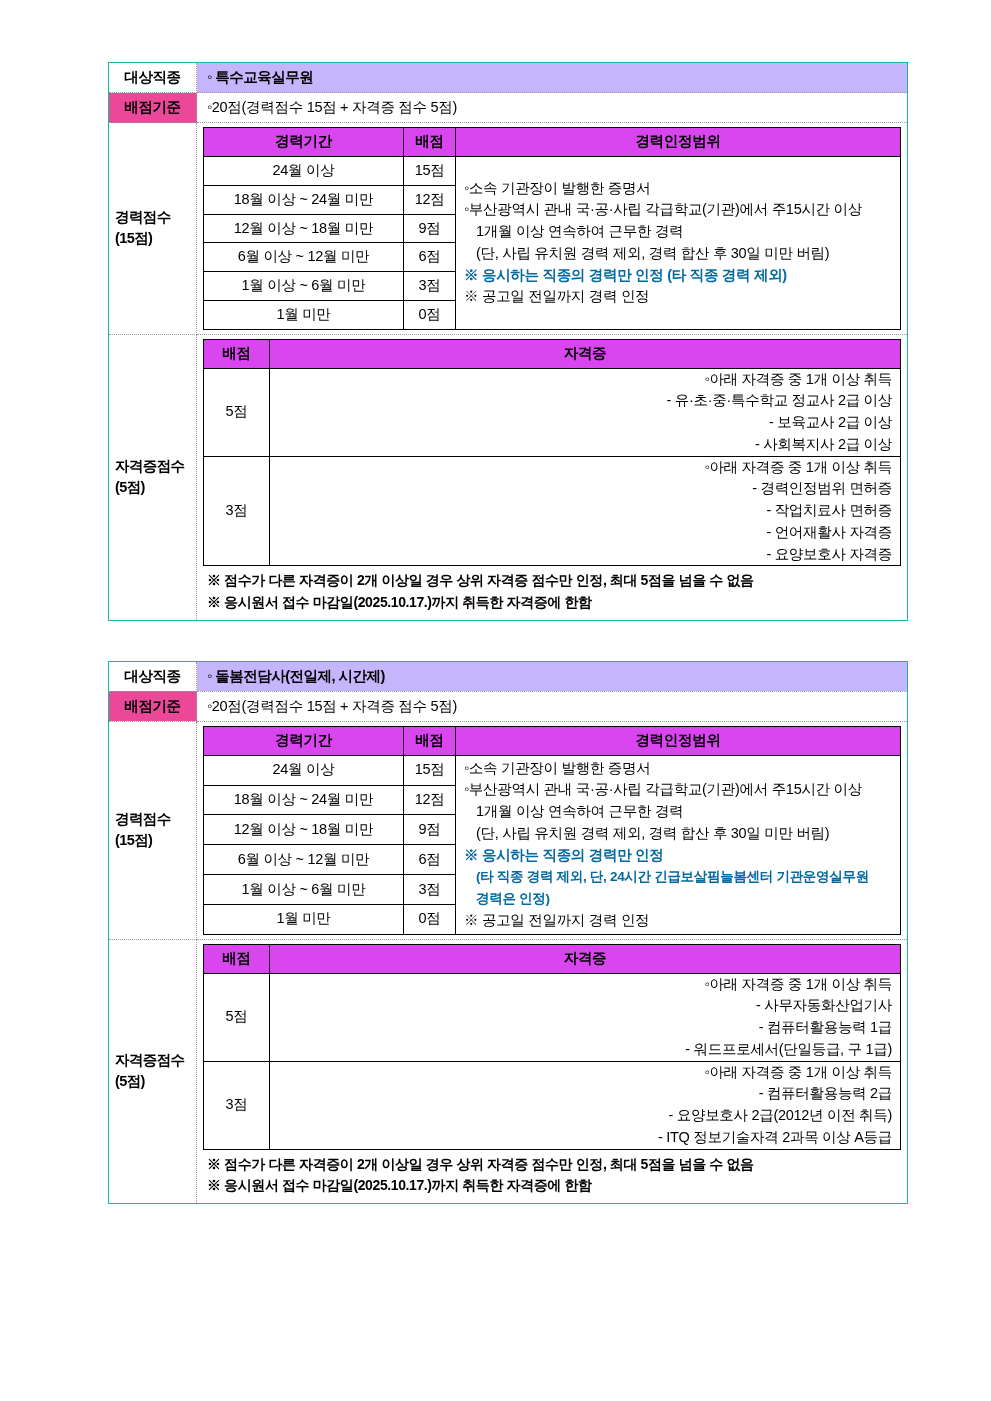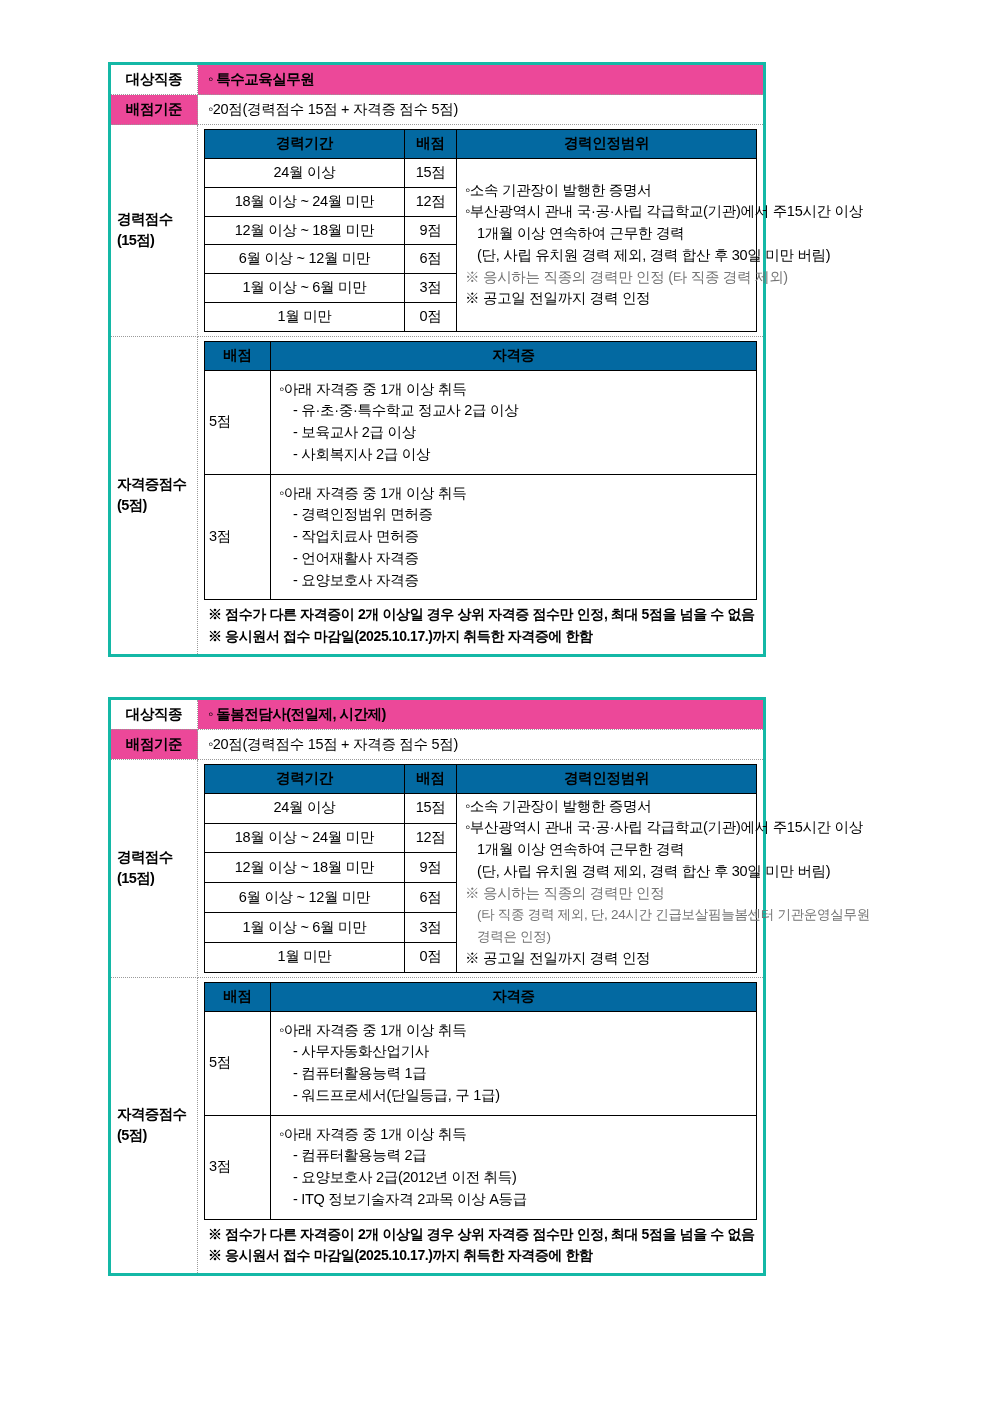--- a/index.html
+++ b/index.html
@@ -14,44 +14,44 @@
     color: #000000;
     position: relative;
   }
   .page {
     padding: 62px 108px 0 108px;
     box-sizing: border-box;
     width: 991px;
   }
   table.block {
     border-collapse: collapse;
-    width: 658px;
+    width: 800px;
     table-layout: fixed;
-    border: 3px solid #14b8a6;
+    border: 1px solid #14b8a6;
   }
   table.block td {
     border: 1px dotted #9a9a9a;
     vertical-align: middle;
     padding: 4px 6px;
     font-size: 14.5px;
     line-height: 1.45;
   }
   .lbl {
     width: 88px;
     text-align: center;
     font-weight: bold;
     font-size: 14.5px;
     background: #ec4899;
     letter-spacing: -0.4px;
   }
   .head-row .lbl {
     background: #ffffff;
   }
   .head-val {
-    background: #ec4899;
+    background: #c4b5fd;
     font-weight: bold;
     font-size: 16.5px;
     letter-spacing: -0.5px;
     padding-left: 10px !important;
   }
   .crit-val {
     font-size: 14.5px;
     padding-left: 10px !important;
     letter-spacing: -0.3px;
   }
@@ -74,48 +74,49 @@
   table.inner th, table.inner td {
     border: 1px solid #000;
     font-size: 14.5px;
     padding: 3px 4px;
     line-height: 1.5;
     letter-spacing: -0.3px;
   }
   table.inner th {
     text-align: center;
     font-weight: bold;
-    background: #0369a1;
+    background: #d946ef;
     height: 22px;
   }
-  td.c { text-align: left; }
+  td.c { text-align: center; }
   .range-cell { text-align: center; font-size: 14.5px; }
   .score-cell { text-align: center; margin-top: 24px; }
   .scope-cell {
     vertical-align: top;
     padding: 2px 8px !important;
     line-height: 1.62;
   }
   .scope-cell .ln { white-space: nowrap; }
   .indent { padding-left: 12px; display: inline-block; }
   .blue-bold {
-    color: #737373;
-    font-weight: normal;
+    color: #0369a1;
+    font-weight: bold;
   }
   .note-lines {
     padding: 4px 2px 2px 4px;
     font-size: 14px;
     font-weight: bold;
     line-height: 1.55;
     letter-spacing: -0.4px;
   }
   .cert-list {
     vertical-align: top;
-    padding: 8px 8px !important;
+    padding: 0 8px !important;
     line-height: 1.55;
+    text-align: right;
   }
   .cert-list .sub { padding-left: 14px; display: block; }
   .spacer { height: 40px; }
   .tiny { font-size: 13.5px; }
 </style>
 </head>
 <body>
 
 <div class="page">
 

